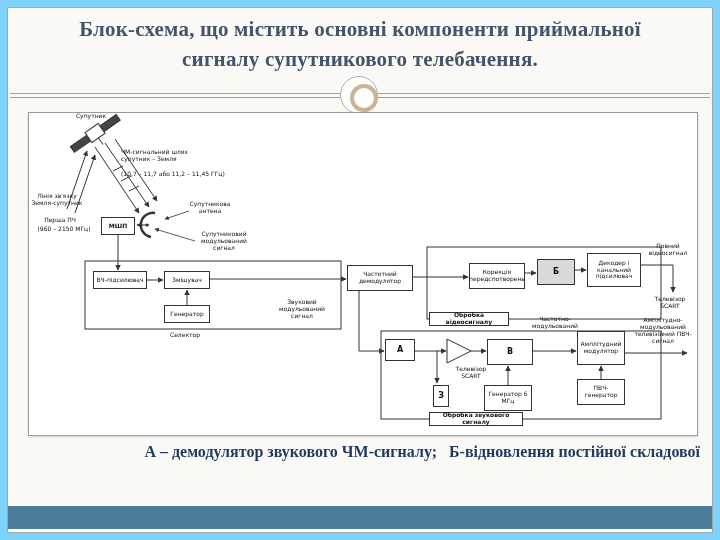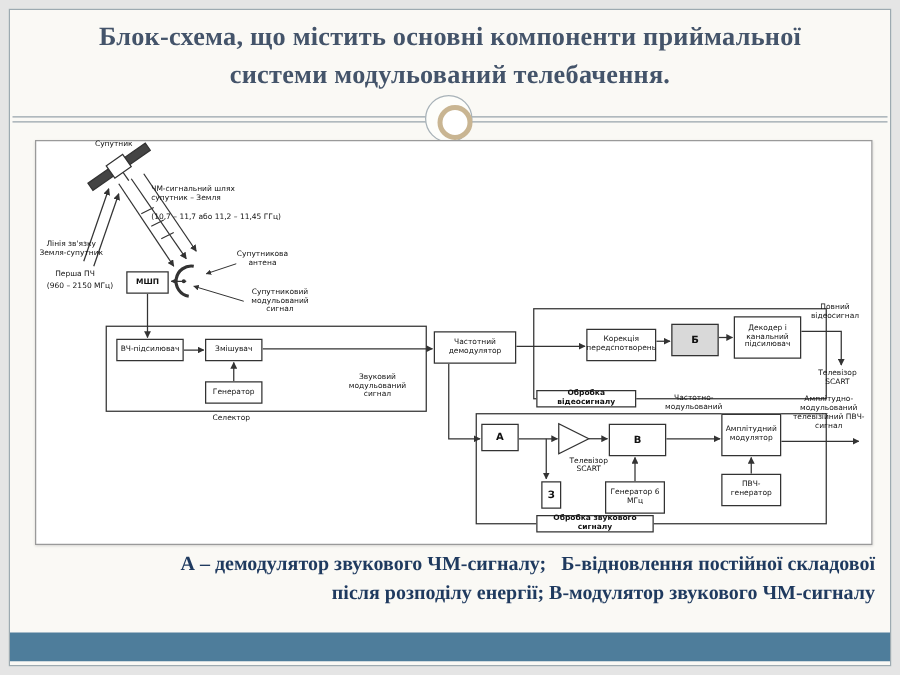--- a/index.html
+++ b/index.html
@@ -1,16 +1,16 @@
 <!DOCTYPE html>
 <html><head>
 <meta charset="utf-8">
 <style>
   html,body{margin:0;padding:0;background:#8f9aa1;}
-  .slide{position:relative;width:720px;height:540px;background:#e5e5e5;overflow:hidden;
+  .slide{position:relative;width:720px;height:540px;background:#7dd3fc;overflow:hidden;
          font-family:"Liberation Serif",serif;}
   .slide-inner{position:absolute;left:7px;top:7px;right:7px;bottom:7px;
                background:#faf9f5;border:1px solid #9daab1;}
   .title{position:absolute;left:20px;right:20px;top:14px;text-align:center;
          color:#44546a;font-size:21px;font-weight:bold;line-height:1.45;letter-spacing:.2px;}
   .divider-line{position:absolute;left:10px;right:10px;height:1px;background:#98a4ac;}
   .ornament{position:absolute;left:340px;top:76px;width:38px;height:38px;border-radius:50%;
             background:#fdfdfa;border:1px solid #a8b2b8;box-sizing:border-box;}
   .ornament-inner{position:absolute;left:9px;top:7px;width:20px;height:20px;border-radius:50%;
             border:4px solid #c9b592;background:#fff;box-sizing:content-box;}
@@ -32,21 +32,21 @@
   .bottom-bar{position:absolute;left:8px;width:704px;top:506px;height:23px;background:#4e7d9b;}
 </style>
 </head>
 <body>
 
 <div class="slide">
   <div class="slide-inner"></div>
 
   <div class="title">
     <div>Блок-схема, що містить основні компоненти приймальної</div>
-    <div>системи модульований телебачення.</div>
+    <div>сигналу супутникового телебачення.</div>
   </div>
 
   <div class="divider-line" style="top:93px;"></div>
   <div class="divider-line" style="top:97px;"></div>
   <div class="ornament">
     <div class="ornament-inner"></div>
   </div>
 
   <div class="panel">
 
@@ -147,17 +147,16 @@
     <div class="bx" style="left:455px;top:272px;width:48px;height:26px;">Генератор 6 МГц</div>
     <div class="bx" style="left:548px;top:218px;width:48px;height:34px;">Амплітудний модулятор</div>
     <div class="bx" style="left:548px;top:266px;width:48px;height:26px;">ПВЧ-генератор</div>
 
     <div class="bx framed" style="left:400px;top:199px;width:80px;height:14px;">Обробка відеосигналу</div>
     <div class="bx framed" style="left:400px;top:299px;width:94px;height:14px;">Обробка звукового сигналу</div>
   </div>
 
   <div class="caption">
     <div>А – демодулятор звукового ЧМ-сигналу;&nbsp;&nbsp; Б-відновлення постійної складової</div>
-    <div>після розподілу енергії; В-модулятор звукового ЧМ-сигналу</div>
   </div>
 
   <div class="bottom-bar"></div>
 </div>
 
 </body></html>

